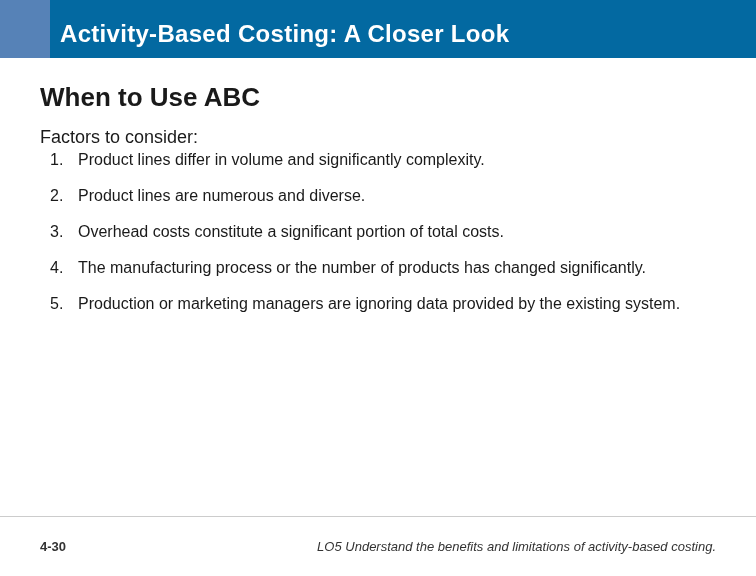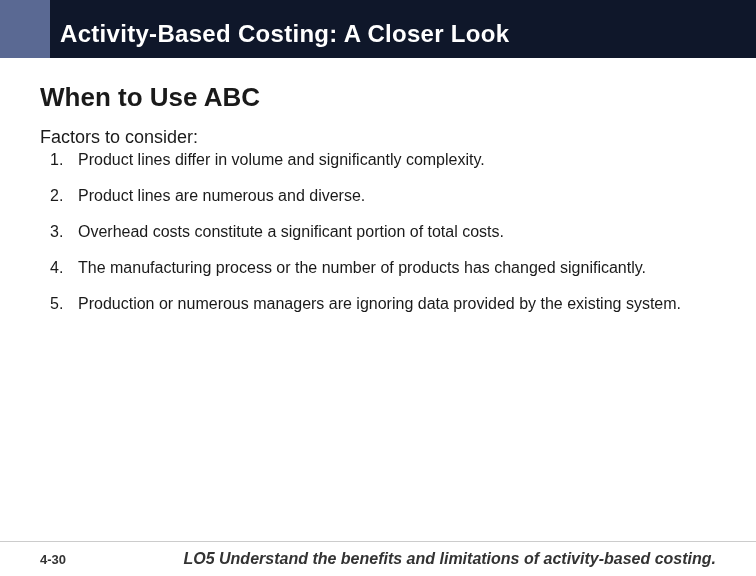--- a/index.html
+++ b/index.html
@@ -18,21 +18,21 @@
     }
 
     .slide-container {
       width: 756px;
       height: 576px;
       background: #ffffff;
       position: relative;
     }
 
     .header-bar {
-      background: #0f172a;
+      background: #0369a1;
       width: 100%;
       padding: 14px 20px 4px 60px;
       display: flex;
       align-items: center;
       min-height: 58px;
     }
 
     .header-accent {
       position: absolute;
       left: 0;
@@ -88,38 +88,38 @@
 
     .list-text {
       flex: 1;
     }
 
     .footer-bar {
       position: absolute;
       bottom: 0;
       left: 0;
       width: 100%;
-      padding: 8px 40px;
+      padding: 22px 40px;
       display: flex;
       align-items: center;
       justify-content: space-between;
       border-top: 1px solid #cccccc;
     }
 
     .footer-page {
       font-size: 13px;
       color: #333333;
       font-weight: bold;
     }
 
     .footer-lo {
-      font-size: 16px;
+      font-size: 13px;
       color: #333333;
       font-style: italic;
-      font-weight: bold;
+      font-weight: normal;
     }
   </style>
 </head>
 <body>
 
 <div class="slide-container">
 
   <div class="header-bar">
     <div class="header-accent"></div>
     <span class="header-title">Activity-Based Costing: A Closer Look</span>
@@ -143,21 +143,21 @@
       <li>
         <span class="list-num">3.</span>
         <span class="list-text">Overhead costs constitute a significant portion of total costs.</span>
       </li>
       <li>
         <span class="list-num">4.</span>
         <span class="list-text">The manufacturing process or the number of products has changed significantly.</span>
       </li>
       <li>
         <span class="list-num">5.</span>
-        <span class="list-text">Production or numerous managers are ignoring data provided by the existing system.</span>
+        <span class="list-text">Production or marketing managers are ignoring data provided by the existing system.</span>
       </li>
     </ul>
 
   </div>
 
   <div class="footer-bar">
     <span class="footer-page">4-30</span>
     <span class="footer-lo">LO5  Understand the benefits and limitations of activity-based costing.</span>
   </div>
 

